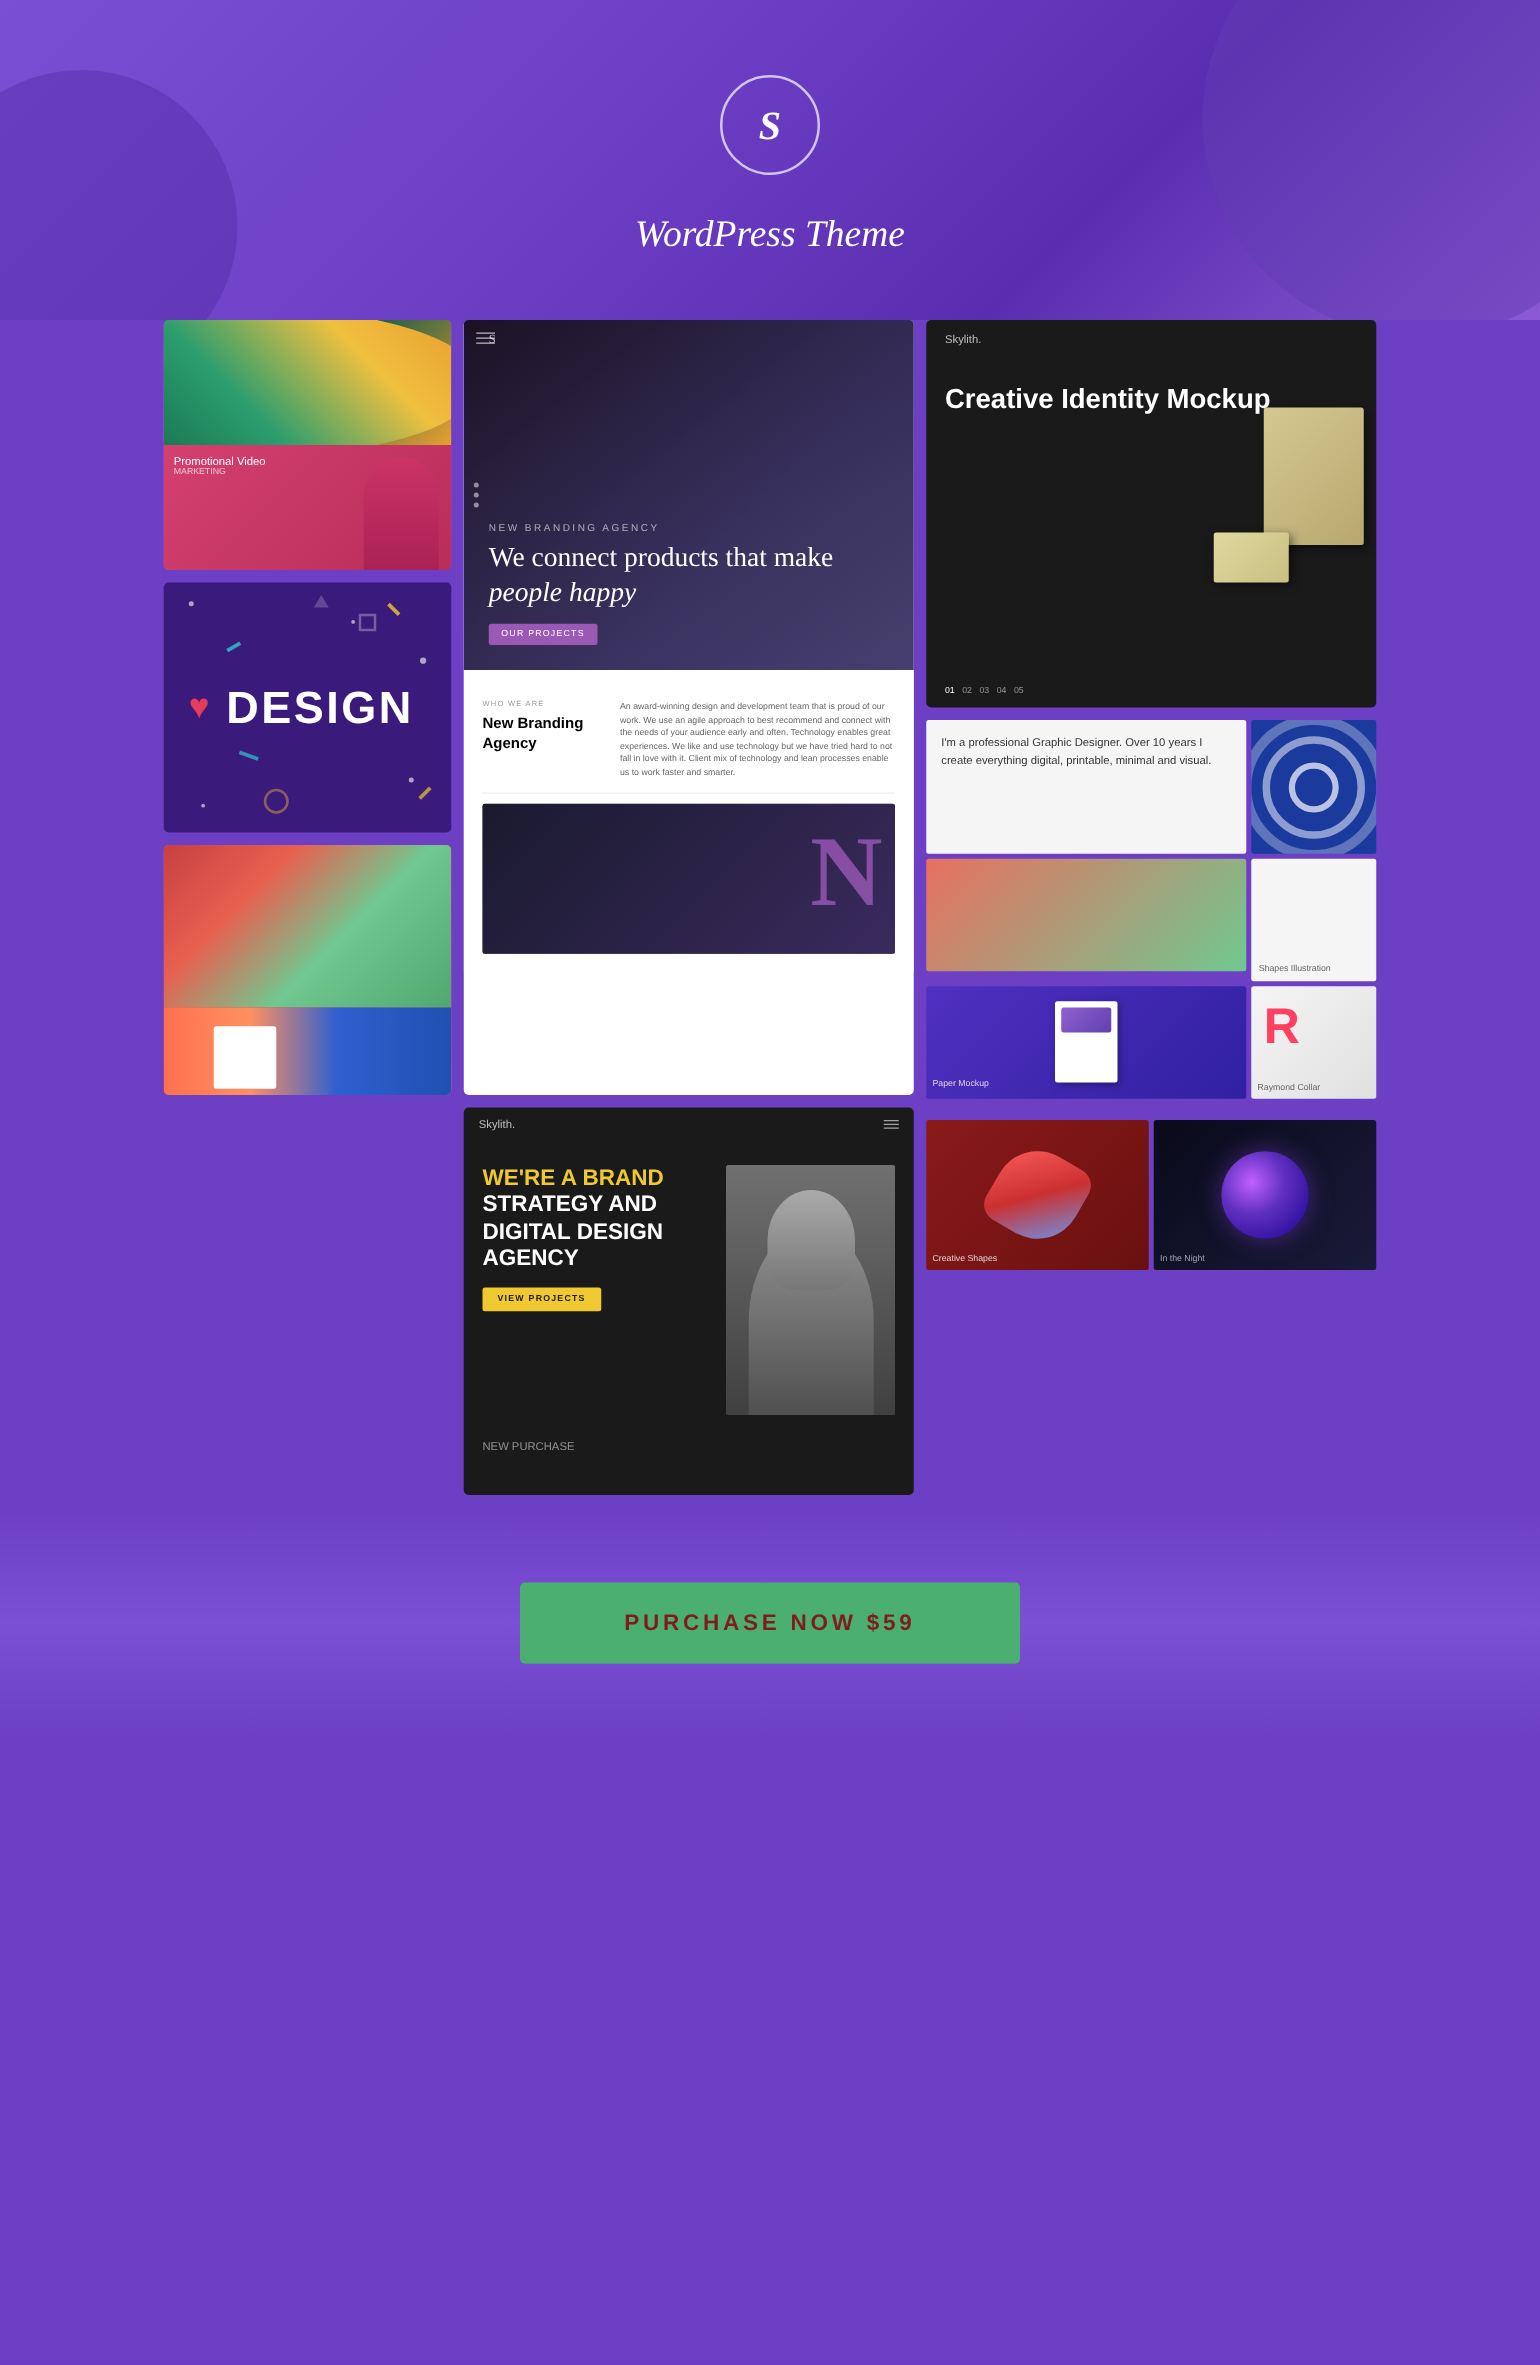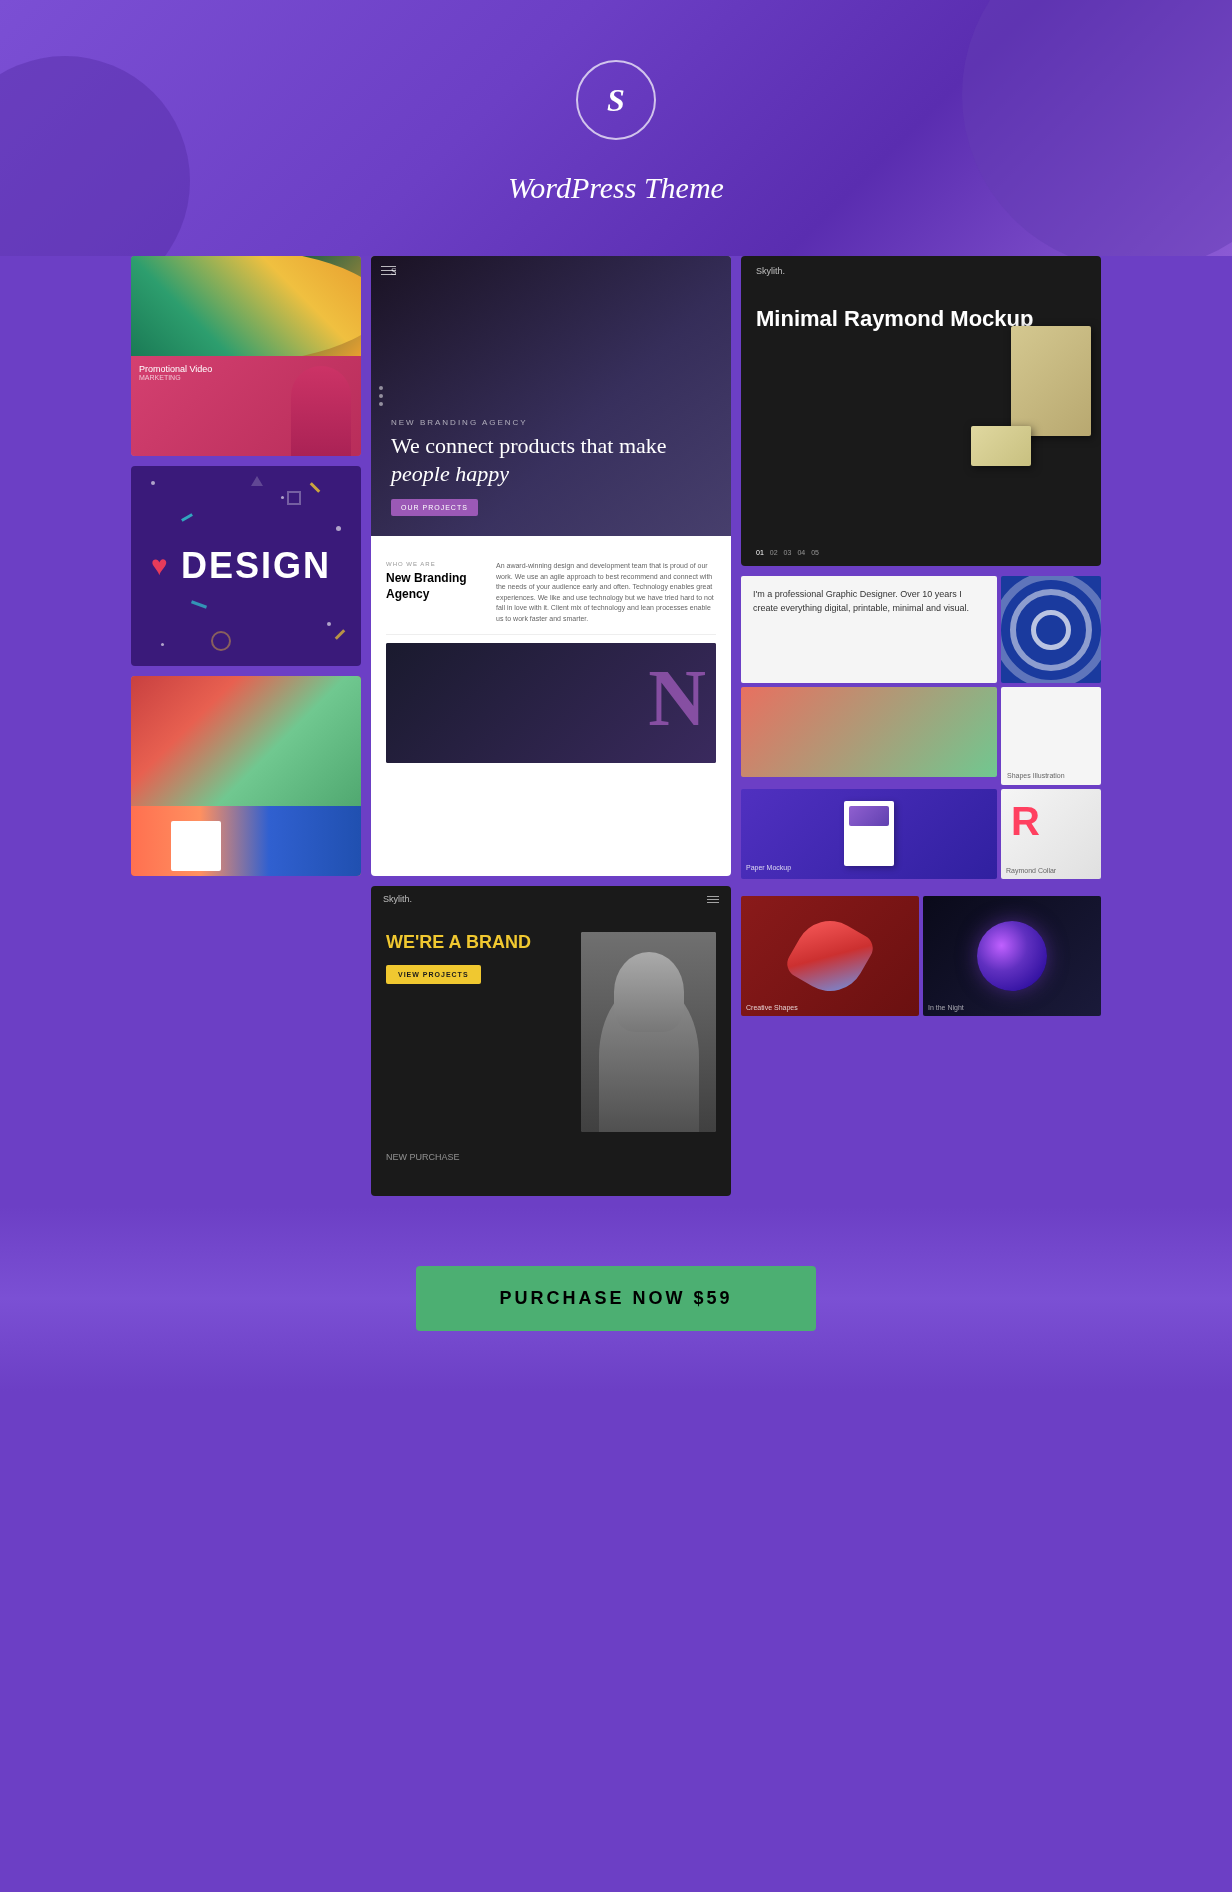--- a/index.html
+++ b/index.html
@@ -822,21 +822,21 @@
     .bottom-section {
       background: linear-gradient(180deg, #6c3fc5 0%, #7b50d4 50%, #6c3fc5 100%);
       padding: 60px 20px 60px;
       text-align: center;
       position: relative;
     }
 
     .purchase-btn {
       display: inline-block;
       background: #4caf72;
-      color: #000000;
+      color: #7f1d1d;
       font-size: 18px;
       font-weight: 700;
       letter-spacing: 3px;
       text-transform: uppercase;
       padding: 22px 80px;
       border-radius: 4px;
       font-family: 'Arial', sans-serif;
       cursor: pointer;
       border: none;
       min-width: 400px;
@@ -957,20 +957,21 @@
           <span class="bottom-center-logo">Skylith.</span>
           <div class="bottom-center-menu">
             <div class="bottom-menu-line"></div>
             <div class="bottom-menu-line"></div>
             <div class="bottom-menu-line"></div>
           </div>
         </div>
         <div class="bottom-center-content">
           <div class="bottom-center-text">
             <div class="bottom-brand-tag">WE'RE A BRAND</div>
+            <div class="bottom-brand-subtitle">STRATEGY AND DIGITAL DESIGN AGENCY</div>
             <div class="bottom-view-btn">VIEW PROJECTS</div>
           </div>
           <div class="bottom-center-dog">
             <div style="width:100%;height:100%;background:linear-gradient(180deg,#707070 0%,#404040 100%);position:relative;">
               <div style="position:absolute;bottom:0;left:50%;transform:translateX(-50%);width:100px;height:150px;background:linear-gradient(180deg,#909090 0%,#505050 100%);border-radius:50% 50% 0 0;"></div>
               <div style="position:absolute;top:20px;left:50%;transform:translateX(-50%);width:70px;height:80px;background:linear-gradient(180deg,#aaa 0%,#777 100%);border-radius:50% 50% 30% 30%;"></div>
             </div>
           </div>
         </div>
         <div style="padding:0 15px;color:rgba(255,255,255,0.5);font-size:9px;font-family:Arial,sans-serif;">NEW PURCHASE</div>
@@ -978,21 +979,21 @@
 
     </div>
 
     <div class="right-col">
 
       <div class="minimal-identity-card">
         <div class="minimal-header">
           <span class="minimal-logo-text">Skylith.</span>
         </div>
         <div class="minimal-title-block">
-          <div class="minimal-title">Minimal Raymond Mockup</div>
+          <div class="minimal-title">Creative Identity Mockup</div>
         </div>
         <div class="minimal-mockup-preview">
           <div class="mockup-book"></div>
           <div class="mockup-card"></div>
         </div>
         <div class="minimal-nav-row">
           <span class="minimal-nav-num active">01</span>
           <span class="minimal-nav-num">02</span>
           <span class="minimal-nav-num">03</span>
           <span class="minimal-nav-num">04</span>

